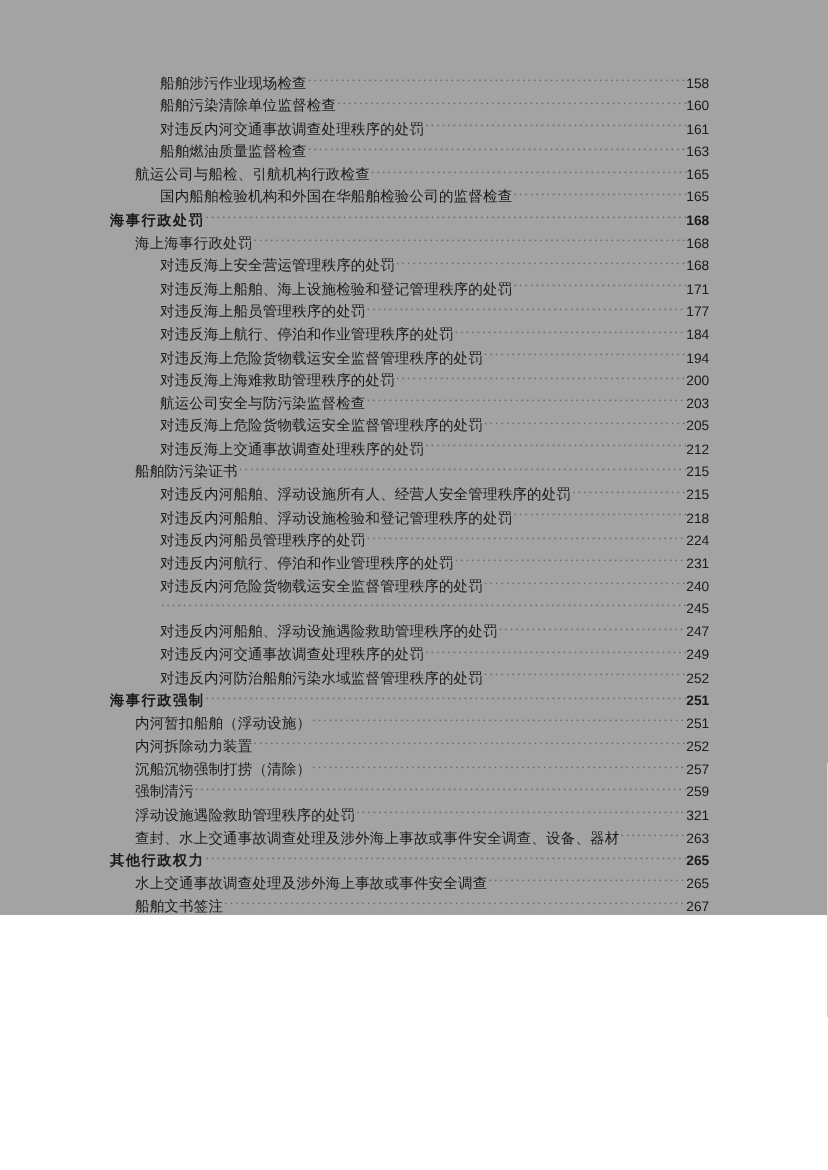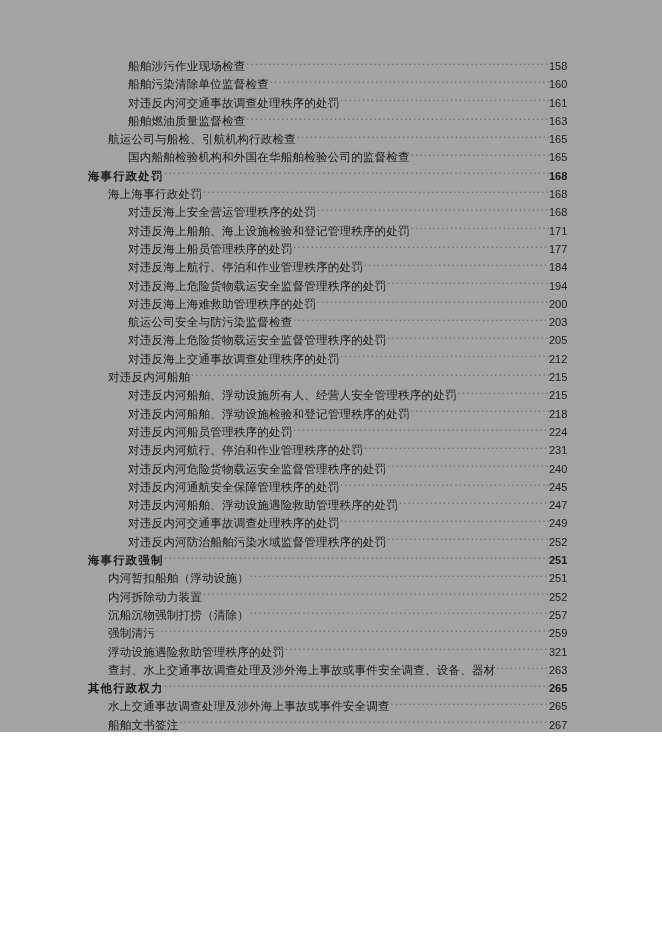--- a/index.html
+++ b/index.html
@@ -172,21 +172,21 @@
         <span class="title">对违反海上危险货物载运安全监督管理秩序的处罚</span>
         <span class="leader"></span>
         <span class="pageno">205</span>
       </div>
       <div class="toc-entry lvl3">
         <span class="title">对违反海上交通事故调查处理秩序的处罚</span>
         <span class="leader"></span>
         <span class="pageno">212</span>
       </div>
       <div class="toc-entry lvl2">
-        <span class="title">对违反内河船舶</span>
+        <span class="title">船舶防污染证书</span>
         <span class="leader"></span>
         <span class="pageno">215</span>
       </div>
       <div class="toc-entry lvl3">
         <span class="title">对违反内河船舶、浮动设施所有人、经营人安全管理秩序的处罚</span>
         <span class="leader"></span>
         <span class="pageno">215</span>
       </div>
       <div class="toc-entry lvl3">
         <span class="title">对违反内河船舶、浮动设施检验和登记管理秩序的处罚</span>
@@ -202,21 +202,20 @@
         <span class="title">对违反内河航行、停泊和作业管理秩序的处罚</span>
         <span class="leader"></span>
         <span class="pageno">231</span>
       </div>
       <div class="toc-entry lvl3">
         <span class="title">对违反内河危险货物载运安全监督管理秩序的处罚</span>
         <span class="leader"></span>
         <span class="pageno">240</span>
       </div>
       <div class="toc-entry lvl3">
-        <span class="title">对违反内河通航安全保障管理秩序的处罚</span>
         <span class="leader"></span>
         <span class="pageno">245</span>
       </div>
       <div class="toc-entry lvl3">
         <span class="title">对违反内河船舶、浮动设施遇险救助管理秩序的处罚</span>
         <span class="leader"></span>
         <span class="pageno">247</span>
       </div>
       <div class="toc-entry lvl3">
         <span class="title">对违反内河交通事故调查处理秩序的处罚</span>

